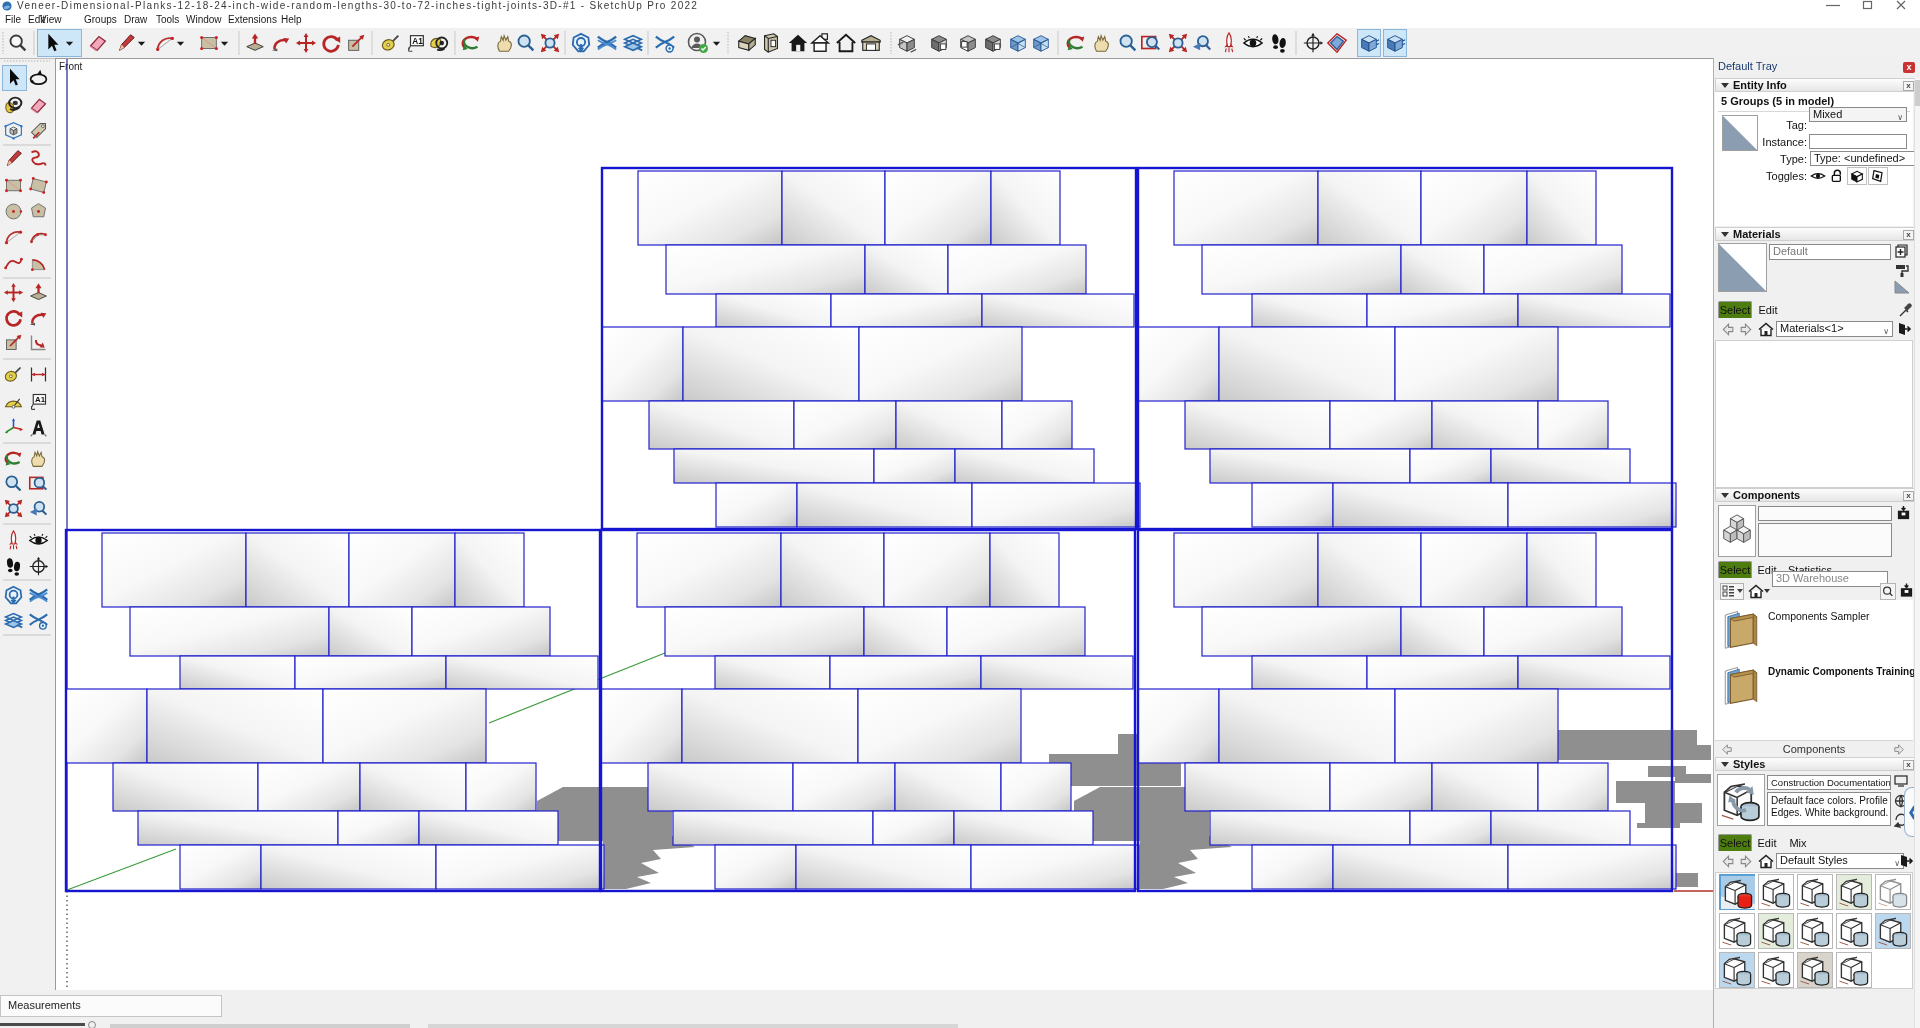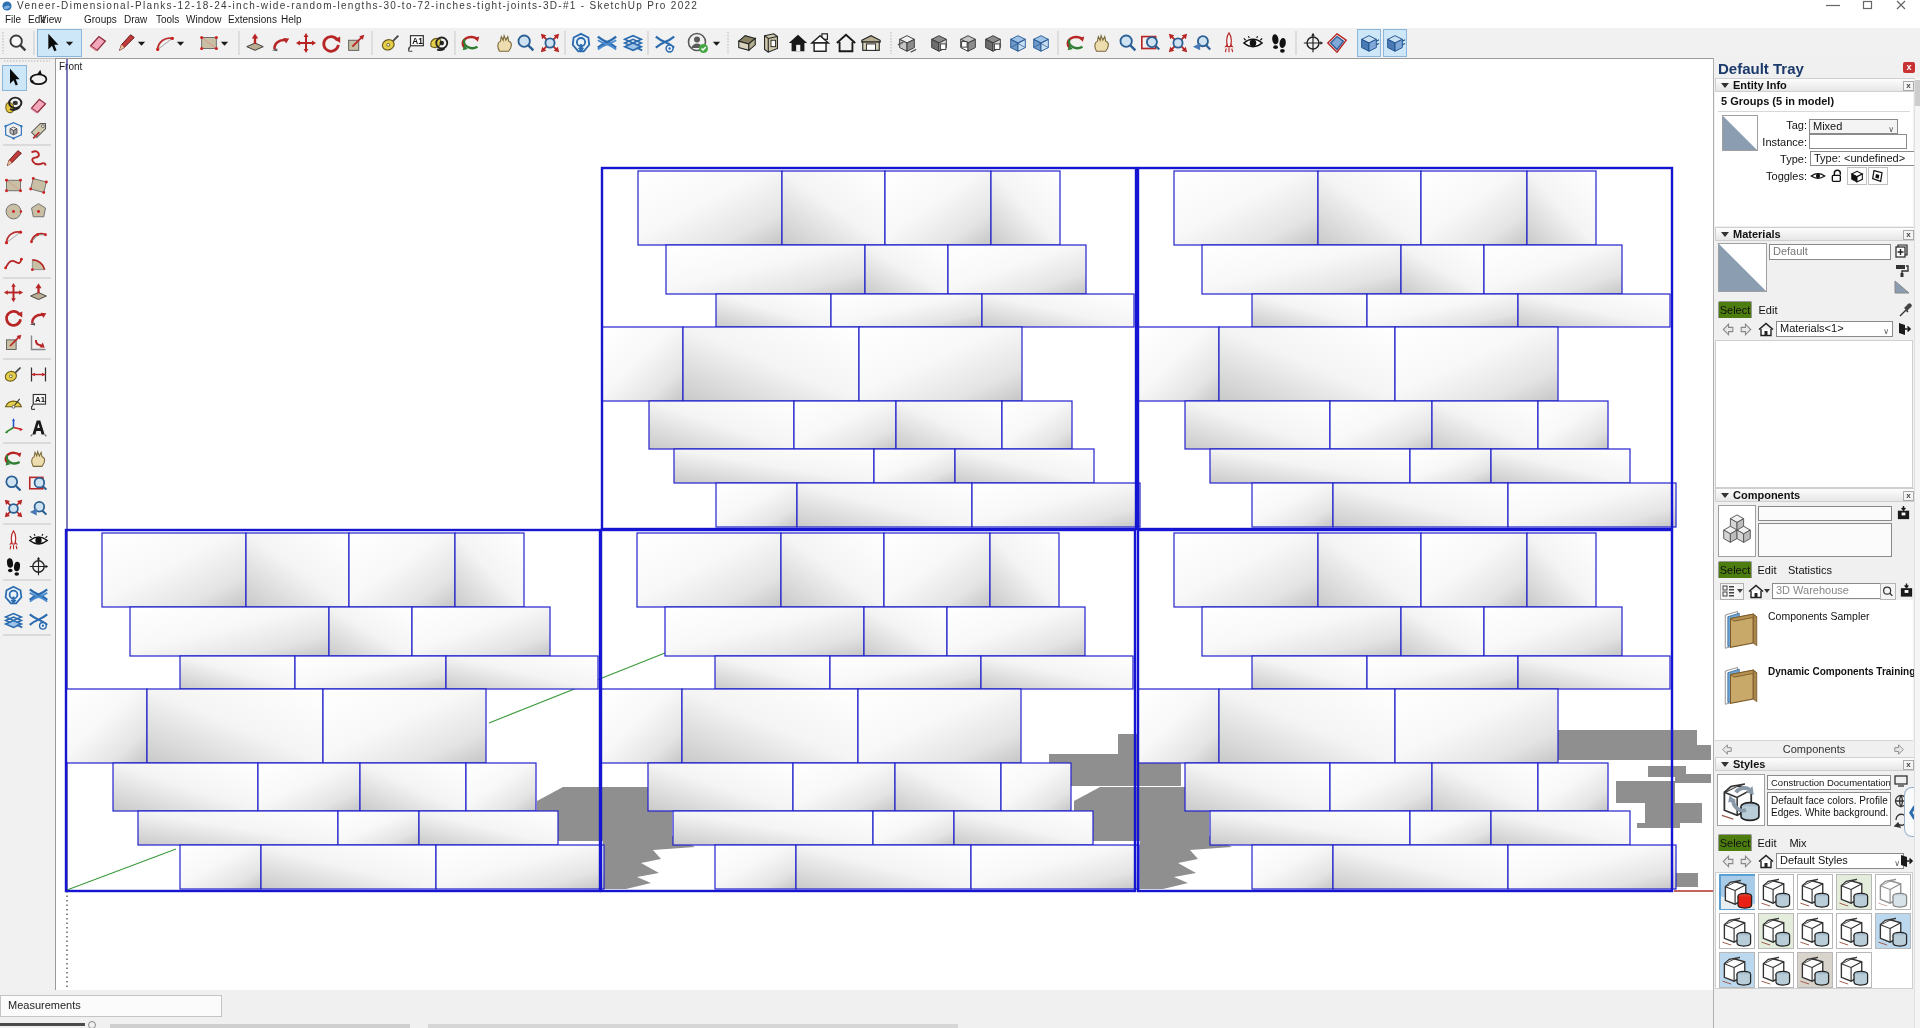--- a/index.html
+++ b/index.html
@@ -643,35 +643,35 @@
           <path d="M4,4 L4,2 L13,2 L13,12 L11,12" fill="none" stroke="#222" stroke-width="1.2"></path>
           <path d="M6.5,6 L6.5,12 M3.5,9 L9.5,9" stroke="#222" stroke-width="1.4"></path>
         </symbol>
 <symbol id="roller" viewBox="0 0 16 16">
           <path d="M2,3 L11,3 L11,7 L2,7 Z" fill="#333"></path>
           <path d="M12,4 L14,4 L14,9 L8,9 L8,12" fill="none" stroke="#333" stroke-width="1.4"></path>
           <rect x="6.5" y="11" width="3" height="4" fill="#333"></rect>
         </symbol>
 </defs>
     </svg>
-<div style="position:absolute;left:4px;top:2px;font-size:15px;font-weight:bold;color:#1b3a6b">Default Tray</div>
+<div style="position:absolute;left:4px;top:2px;font-size:11px;font-weight:normal;color:#1b3a6b">Default Tray</div>
 <div style="position:absolute;left:189px;top:4px;width:12px;height:11px;background:#c83232;border-radius:2px;color:#fff;font-size:9px;line-height:10px;text-align:center;font-weight:bold">x</div>
 <div class="sechdr" style="top:20px">
       <span class="tri"></span>
       <span class="nm">Entity Info</span>
       <span class="xb">x</span>
     </div>
 <div style="position:absolute;left:1px;top:34px;width:198px;height:134px;background:#fff"></div>
 <div style="position:absolute;left:7px;top:37px;font-size:11px;font-weight:bold;color:#111">5 Groups (5 in model)</div>
 <div style="position:absolute;left:4px;top:53px;width:192px;border-top:1px solid #d8d8d8"></div>
 <div class="thumbbox" style="left:8px;top:57px;width:36px;height:36px"><svg width="34" height="34">
         <polygon points="0,0 34,34 0,34" fill="#8b9db0"></polygon>
       </svg></div>
 <div class="lbl" style="left:0;top:61px;width:93px;text-align:right">Tag:</div>
-<div class="cmb" style="left:95px;top:61px;width:89px;height:15px">Mixed<span class="chev" style="right:3px;top:3px;position:absolute">∨</span></div>
+<div class="cmb" style="left:95px;top:49px;width:98px;height:15px">Mixed<span class="chev" style="right:3px;top:3px;position:absolute">∨</span></div>
 <div class="lbl" style="left:0;top:78px;width:93px;text-align:right">Instance:</div>
 <div class="inp" style="left:95px;top:76px;width:98px;height:15px"></div>
 <div class="lbl" style="left:0;top:95px;width:93px;text-align:right">Type:</div>
 <div class="inp" style="left:96px;top:93px;width:116px;height:15px">Type: &lt;undefined&gt;<span class="chev" style="right:2px;top:3px;position:absolute">∨</span></div>
 <div class="lbl" style="left:0;top:112px;width:93px;text-align:right">Toggles:</div>
 <svg style="position:absolute;left:95px;top:109px" width="100" height="18" viewBox="0 0 100 18">
 <use href="#eyeico" x="1" y="1" width="16" height="16"></use>
 <use href="#lock" x="20" y="1" width="16" height="16"></use>
 <rect x="38.5" y="0.5" width="19" height="17" fill="#fdfdfd" stroke="#c0c0c0"></rect>
 <use href="#cubesmall" x="40" y="1" width="16" height="16"></use>
@@ -734,21 +734,21 @@
       <g fill="#444">
         <rect x="9" y="3" width="5" height="1.5"></rect>
         <rect x="9" y="6" width="5" height="1.5"></rect>
         <rect x="9" y="9" width="5" height="1.5"></rect>
         <rect x="9" y="12" width="5" height="1.5"></rect>
         <path d="M17,6 L23,6 L20,10 Z"></path>
       </g>
 <use href="#homeg" x="28" y="0" width="16" height="17"></use>
       <path d="M44,6 L50,6 L47,10 Z" fill="#333"></path>
 </svg>
-<div class="inp" style="left:58px;top:525px;width:116px;height:16px;color:#888">3D Warehouse</div>
+<div class="inp" style="left:58px;top:513px;width:116px;height:16px;color:#888">3D Warehouse</div>
 <div class="btn17" style="left:166px;top:525px;width:16px"><svg width="14" height="15" viewBox="0 0 16 16">
         <circle cx="7" cy="7" r="4" fill="none" stroke="#333" stroke-width="1.4"></circle>
         <line x1="10" y1="10" x2="13" y2="13" stroke="#333" stroke-width="1.6"></line>
       </svg></div>
 <svg style="position:absolute;left:185px;top:525px" width="15" height="16" viewBox="0 0 16 16">
       <rect x="2" y="5" width="12" height="9" fill="#1a1a1a"></rect>
       <path d="M8,0 L8,4 M6,2 L8,4.5 L10,2" stroke="#1a1a1a" stroke-width="1.5" fill="none"></path>
       <rect x="6" y="7" width="4" height="3" fill="#fff"></rect>
     </svg>
 <div style="position:absolute;left:1px;top:542px;width:198px;height:140px;background:#fff"></div>

